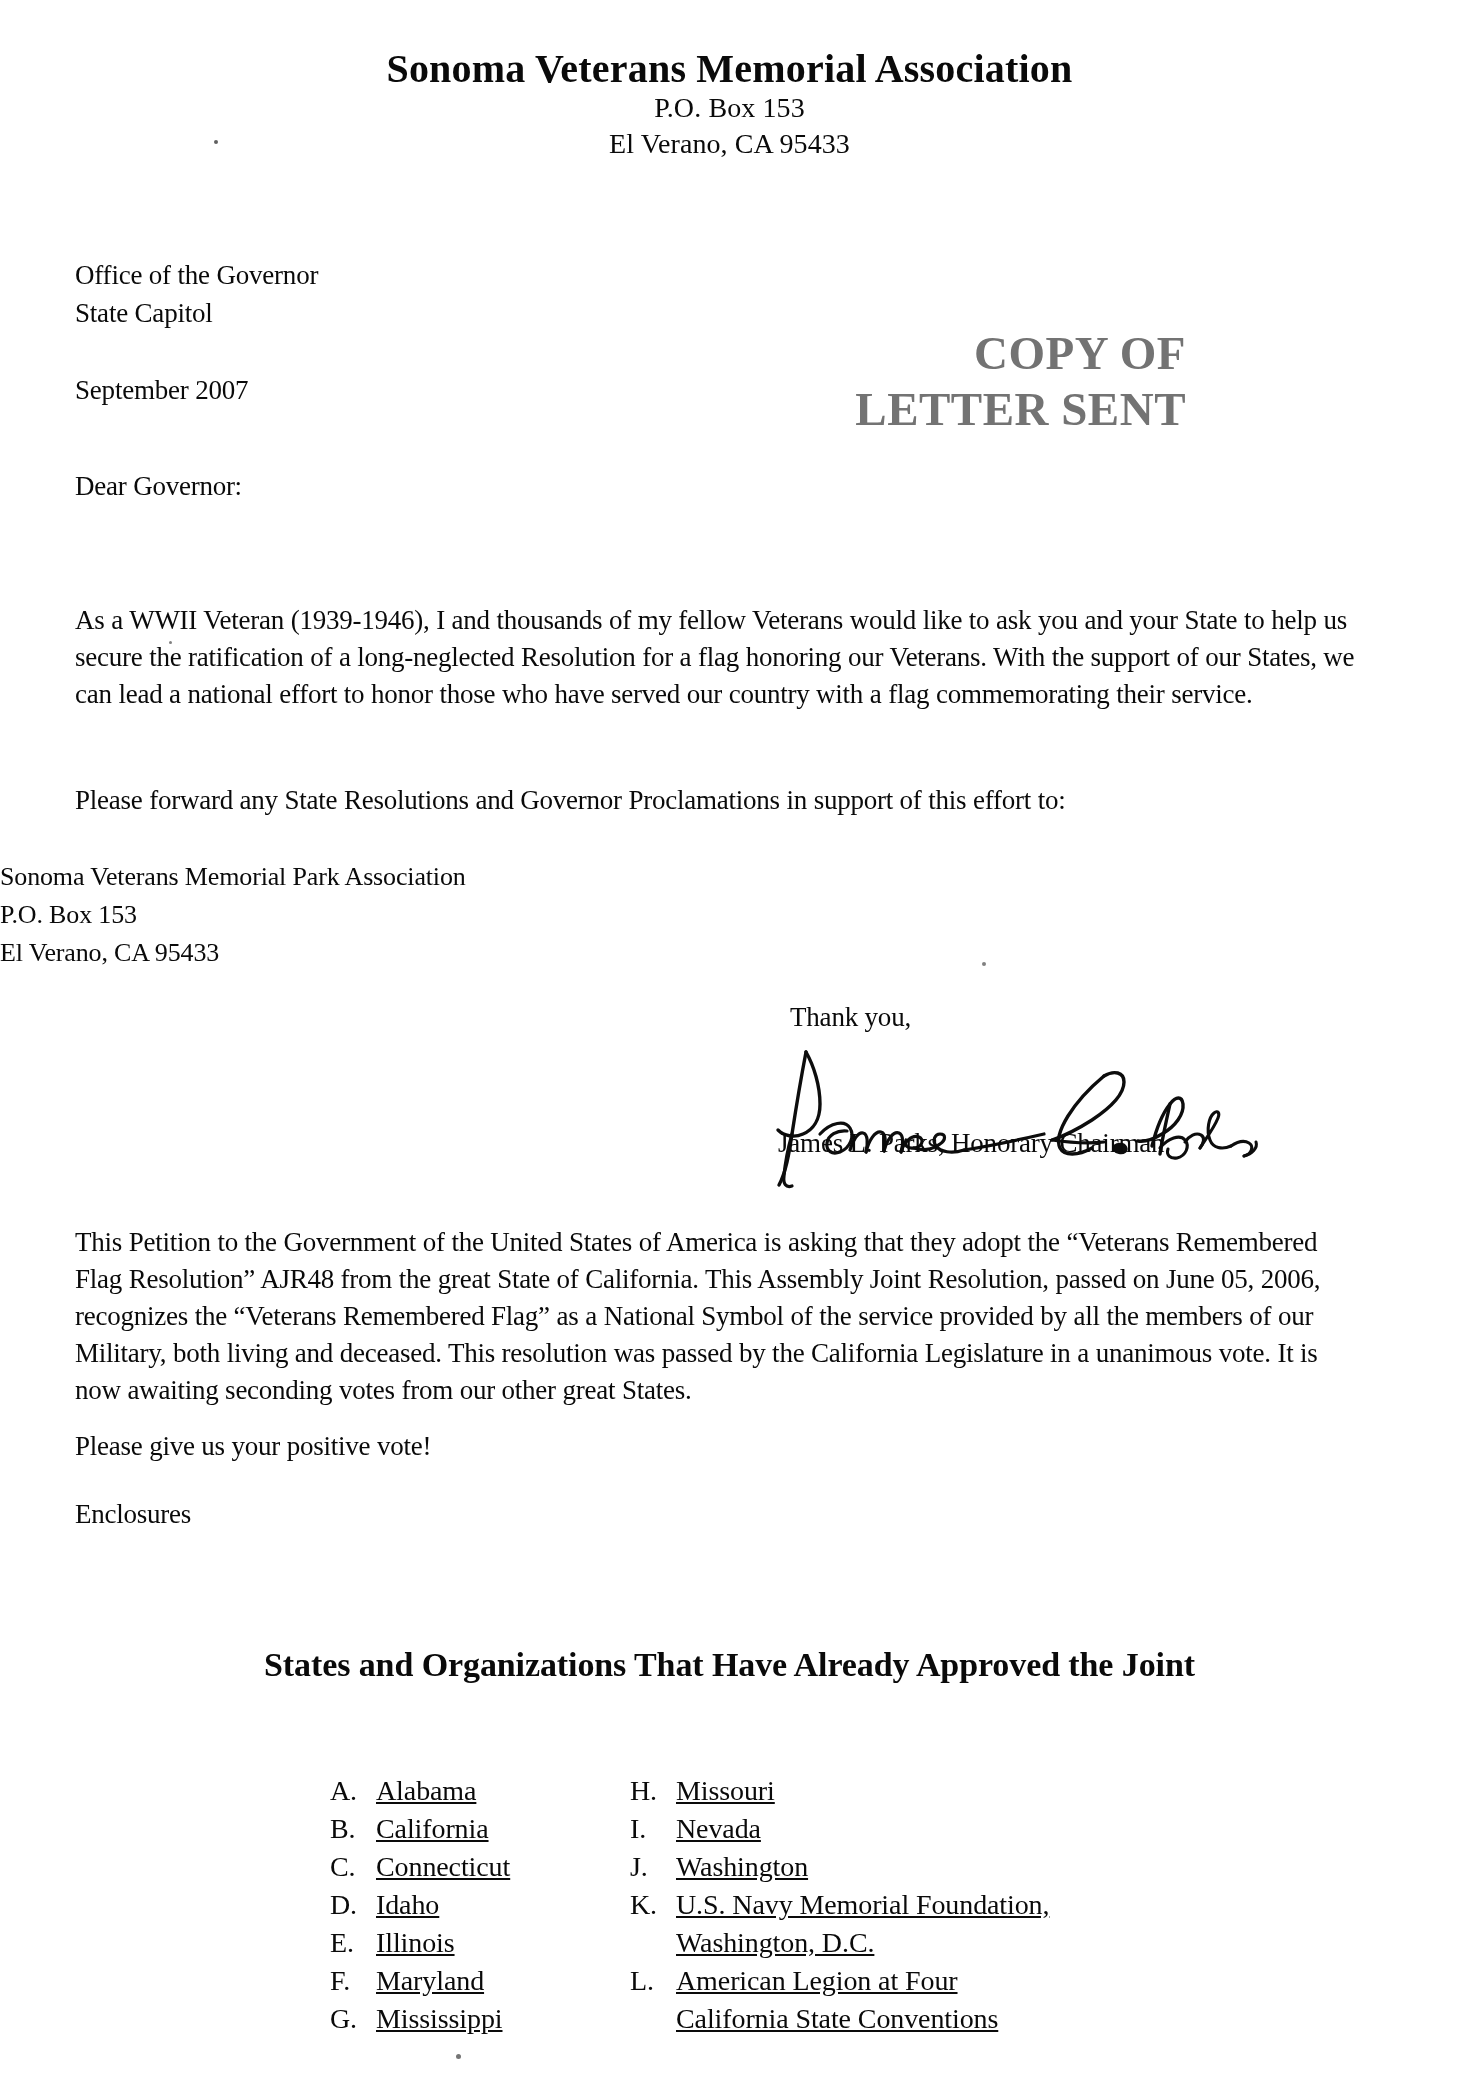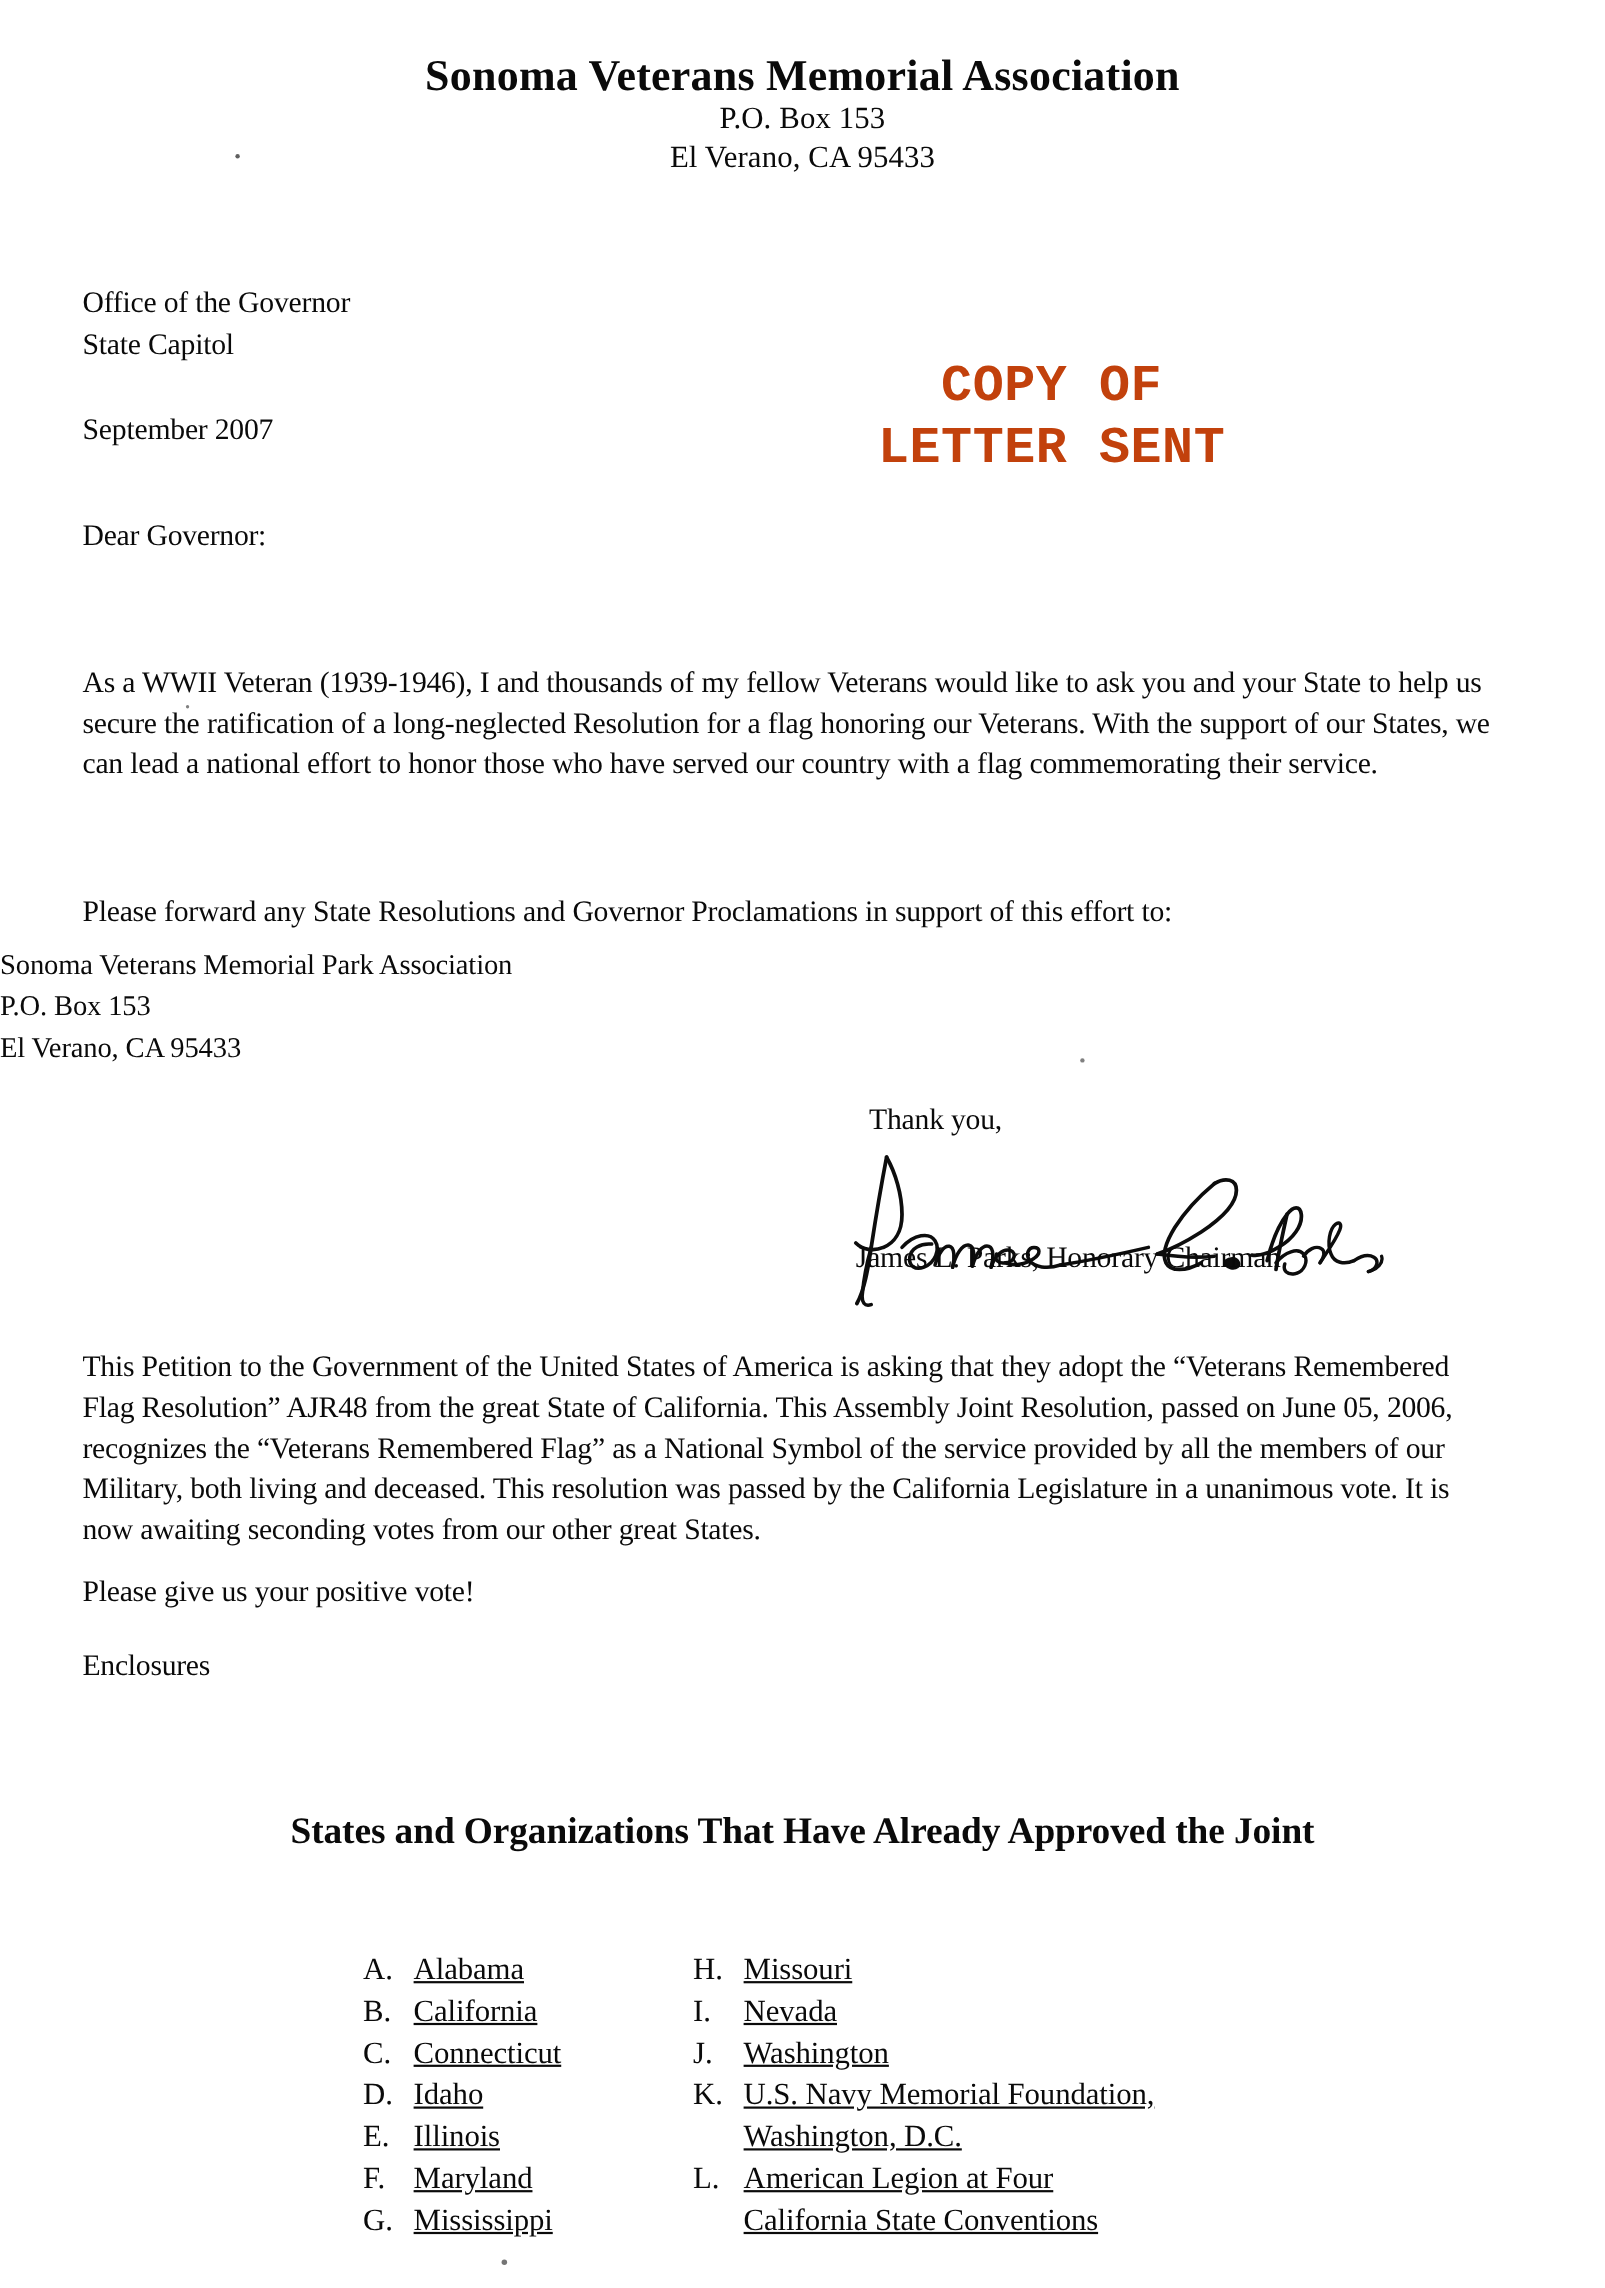--- a/index.html
+++ b/index.html
@@ -62,43 +62,43 @@
     font-size: 27px;
     letter-spacing: -0.2px;
   }
 
   
   .stamp {
     position: absolute;
     top: 325px;
     left: 726px;
     width: 460px;
-    text-align: center;
-    font-family: Liberation Mono, monospace;
+    text-align: right;
+    font-family: Liberation Serif, serif;
     font-weight: bold;
     font-size: 47px;
     line-height: 56px;
     letter-spacing: 0.5px;
-    color: #c2410c;
+    color: #737373;
   }
 
   
   .body-col {
     position: absolute;
     left: 75px;
     width: 1290px;
     font-size: 27px;
     line-height: 37px;
     letter-spacing: -0.25px;
     word-spacing: 0.2px;
   }
   .salutation { top: 468px; }
   .petition-line { top: 536px; }
   .para-wwii { top: 602px; width: 1290px; }
-  .para-forward { top: 810px; }
+  .para-forward { top: 782px; }
   .para-final { top: 1224px; width: 1292px; }
   .para-vote { top: 1428px; }
   .para-enclosures { top: 1496px; }
 
   .body-col p {
     margin: 0;
   }
 
   
   .fwd-address {

